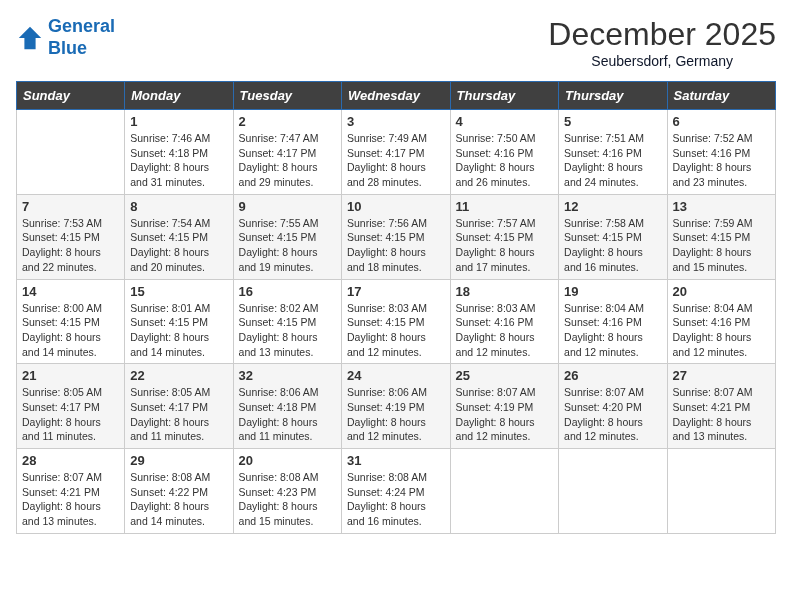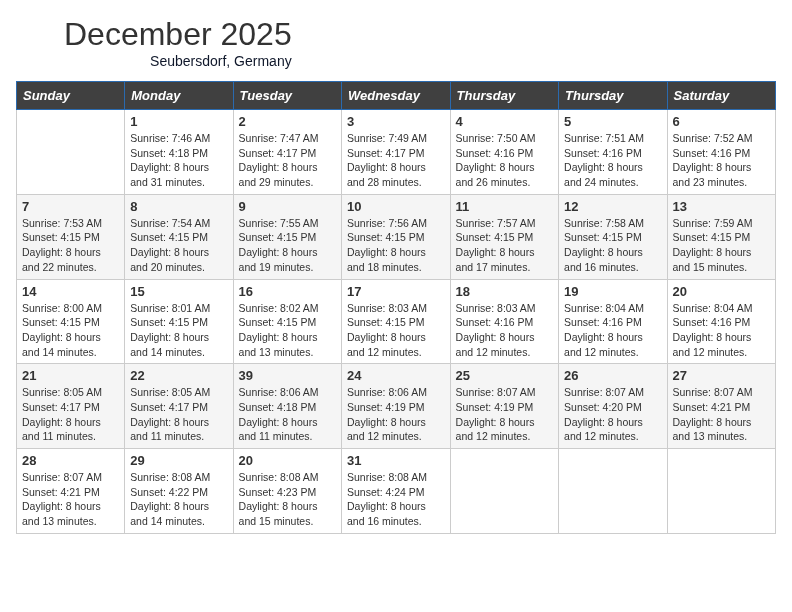--- a/index.html
+++ b/index.html
@@ -28,21 +28,21 @@
       line-height: 1.2;
     }
     .logo-text span {
       color: #1a6bb5;
     }
     .logo-icon {
       width: 28px;
       height: 28px;
     }
     .title-block {
-      text-align: right;
+      text-align: center;
       margin-left: 48px;
     }
     .month-year {
       font-size: 32px;
       font-weight: normal;
       color: #333;
     }
     .location {
       font-size: 14px;
       color: #0f172a;
@@ -86,20 +86,29 @@
       line-height: 1.4;
     }
     .empty {
       background: #fff !important;
     }
   </style>
 </head>
 <body>
 
 <div class="header">
+  <div class="logo">
+    <svg class="logo-icon" viewBox="0 0 40 40" xmlns="http://www.w3.org/2000/svg">
+      <polygon points="20,4 36,20 28,20 28,36 12,36 12,20 4,20" fill="#1a6bb5"></polygon>
+    </svg>
+    <div class="logo-text">
+      <div><span>General</span></div>
+      <div><span>Blue</span></div>
+    </div>
+  </div>
   <div class="title-block">
     <div class="month-year">December 2025</div>
     <div class="location">Seubersdorf, Germany</div>
   </div>
 </div>
 
 <table class="calendar">
   <thead>
     <tr>
     <th>Sunday</th>
@@ -202,21 +211,21 @@
       <tr>
         <td>
           <span class="day-num">21</span>
           <div class="day-info">Sunrise: 8:05 AM<br>Sunset: 4:17 PM<br>Daylight: 8 hours and 11 minutes.</div>
         </td>
         <td>
           <span class="day-num">22</span>
           <div class="day-info">Sunrise: 8:05 AM<br>Sunset: 4:17 PM<br>Daylight: 8 hours and 11 minutes.</div>
         </td>
         <td>
-          <span class="day-num">39</span>
+          <span class="day-num">32</span>
           <div class="day-info">Sunrise: 8:06 AM<br>Sunset: 4:18 PM<br>Daylight: 8 hours and 11 minutes.</div>
         </td>
         <td>
           <span class="day-num">24</span>
           <div class="day-info">Sunrise: 8:06 AM<br>Sunset: 4:19 PM<br>Daylight: 8 hours and 12 minutes.</div>
         </td>
         <td>
           <span class="day-num">25</span>
           <div class="day-info">Sunrise: 8:07 AM<br>Sunset: 4:19 PM<br>Daylight: 8 hours and 12 minutes.</div>
         </td>

